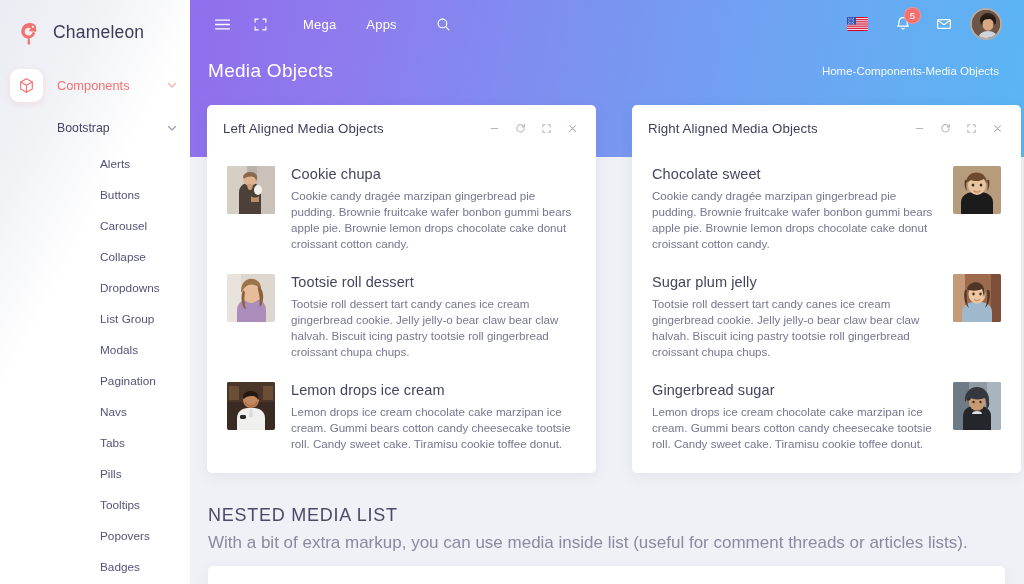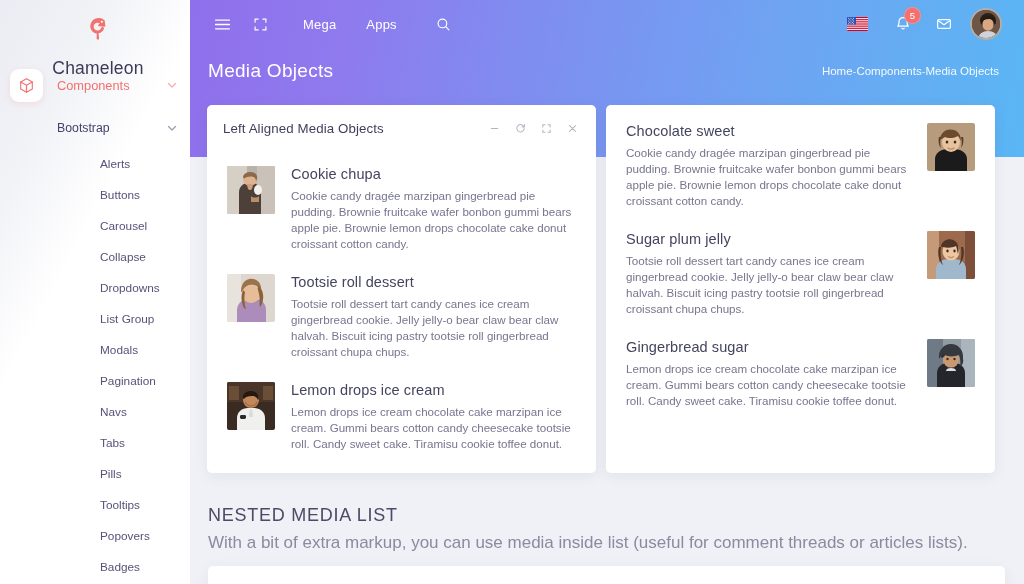--- a/index.html
+++ b/index.html
@@ -15,24 +15,23 @@
   .sidebar {
     position: relative;
     width: 190px; height: 584px;
     flex: 0 0 190px;
     background: linear-gradient(118deg, #ebecf3 0%, #f2f3f7 22%, #ffffff 42%, #ffffff 100%);
     overflow: hidden;
     z-index: 5;
   }
   .brand {
     display: flex; align-items: center;
-    gap: 15px;
+    gap: 9px;
     padding: 13px 8px 0 14px;
     height: 52px;
-    flex-direction: column;
   }
   .brand-logo { width: 30px; height: 30px; position: relative; flex: 0 0 30px; }
   .brand-name {
     font-size: 17.5px; color: #3b3b58; letter-spacing: .2px;
   }
   .nav-top {
     display: flex; align-items: center;
     padding: 0 12px 0 10px;
     height: 46px; margin-top: 10px;
     cursor: pointer;
@@ -100,21 +99,21 @@
     position: relative; z-index: 2;
     display: flex; align-items: center;
     padding: 12px 25px 0 18px;
   }
   .page-title { font-size: 19px; color: #fff; letter-spacing: .3px; }
   .crumbs { margin-left: auto; font-size: 11.5px; color: rgba(255,255,255,.93); display: flex; align-items: center; }
   .crumbs .sep { opacity: .8; }
   .crumb-link { cursor: pointer; }
 
   
-  .cards { position: relative; z-index: 2; display: flex; gap: 10px; padding: 23px 19px 0 17px; }
+  .cards { position: relative; z-index: 2; display: flex; gap: 36px; padding: 23px 19px 0 17px; }
   .card {
     background: #fff; border-radius: 5px;
     box-shadow: 0 3px 14px rgba(80,85,120,.09);
     width: 389px; flex: 0 0 389px;
     height: 368px;
     overflow: hidden;
   }
   .card-head {
     display: flex; align-items: center;
     padding: 16px 17px 12px 16px;
@@ -414,20 +413,46 @@
             <div class="media-body">
               <div class="m-title">Lemon drops ice cream</div>
               <div class="m-text">Lemon drops ice cream chocolate cake marzipan ice cream. Gummi bears cotton candy cheesecake tootsie roll. Candy sweet cake. Tiramisu cookie toffee donut.</div>
             </div>
           </div>
 
         </div>
       </section>
 
       <section class="card">
+        <div class="card-head">
+          <div class="card-title">Right Aligned Media Objects</div>
+          <div class="card-tools">
+            <span class="ctool">
+              <svg viewBox="0 0 12 12" width="11" height="11" stroke="#6a6a85" stroke-width="1.1" stroke-linecap="round">
+                  <path d="M2.5 6h7"></path>
+                </svg>
+            </span>
+            <span class="ctool">
+              <svg viewBox="0 0 12 12" width="11" height="11" fill="none" stroke="#6a6a85" stroke-width="1.1" stroke-linecap="round">
+                  <path d="M9.7 4.2A4 4 0 1 0 10 6"></path>
+                  <path d="M10.3 1.6v2.7H7.7"></path>
+                </svg>
+            </span>
+            <span class="ctool">
+              <svg viewBox="0 0 12 12" width="11" height="11" fill="none" stroke="#6a6a85" stroke-width="1.1" stroke-linecap="round">
+                  <path d="M2 4.3V2h2.3M10 4.3V2H7.7M2 7.7V10h2.3M10 7.7V10H7.7"></path>
+                </svg>
+            </span>
+            <span class="ctool">
+              <svg viewBox="0 0 12 12" width="11" height="11" stroke="#6a6a85" stroke-width="1.1" stroke-linecap="round">
+                  <path d="M2.8 2.8l6.4 6.4M9.2 2.8l-6.4 6.4"></path>
+                </svg>
+            </span>
+          </div>
+        </div>
         <div class="card-body">
 
           <div class="media right">
             <div class="media-body">
               <div class="m-title">Chocolate sweet</div>
               <div class="m-text">Cookie candy dragée marzipan gingerbread pie pudding. Brownie fruitcake wafer bonbon gummi bears apple pie. Brownie lemon drops chocolate cake donut croissant cotton candy.</div>
             </div>
             <span class="thumb">
               <svg viewBox="0 0 48 48" width="48" height="48">
                 <rect width="48" height="48" fill="#b79b7d"></rect>

